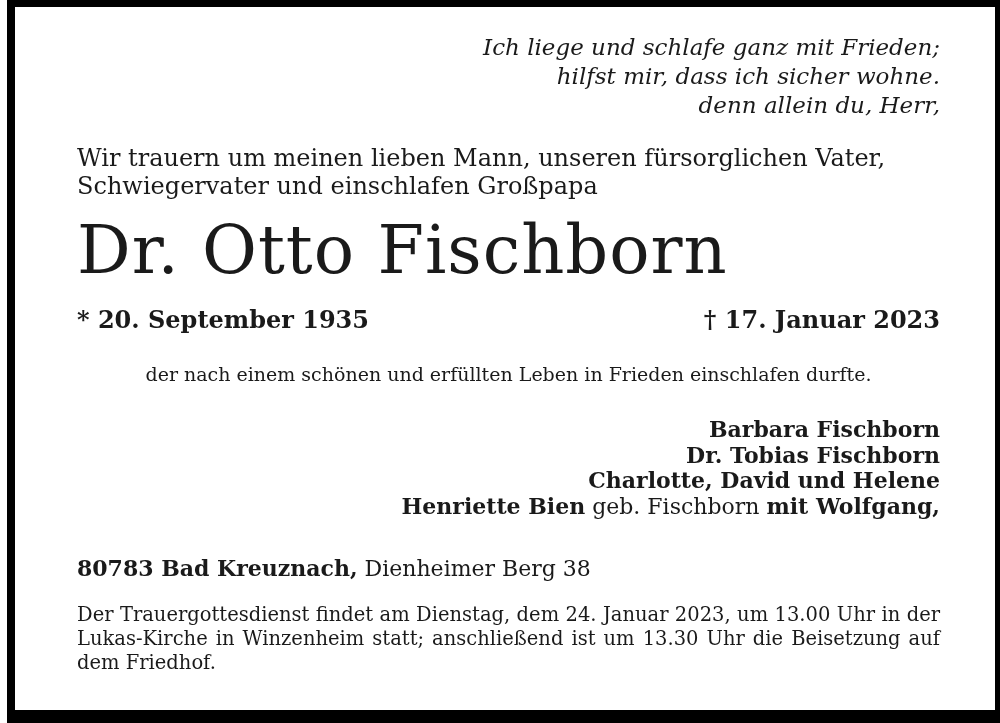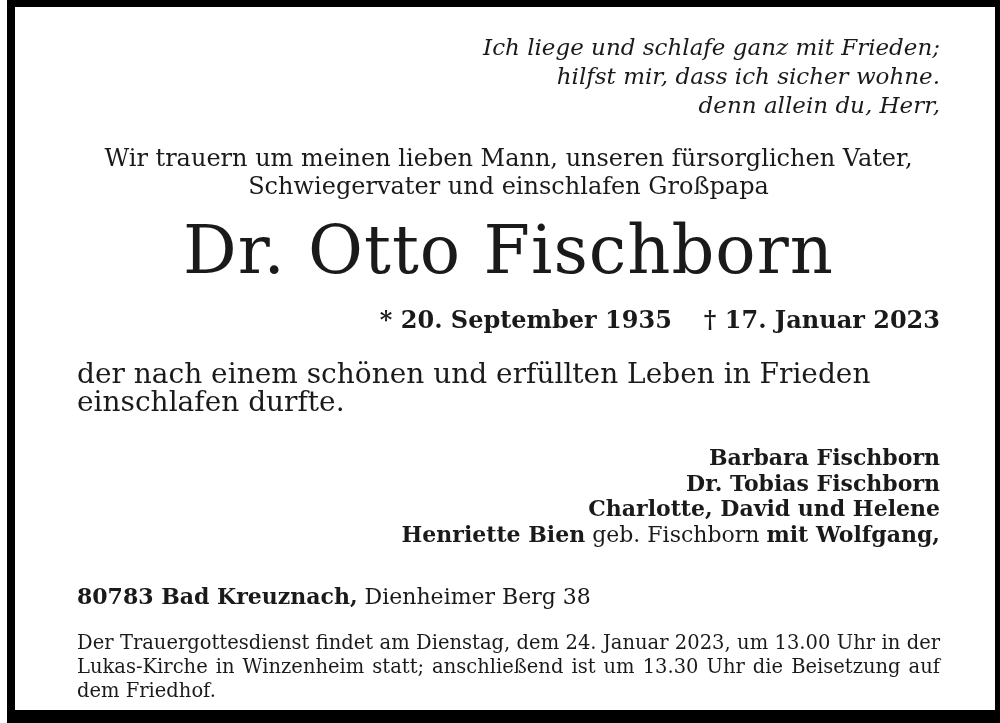--- a/index.html
+++ b/index.html
@@ -27,45 +27,44 @@
   .quote {
     margin-top: 26px;
     text-align: right;
     font-style: italic;
     font-size: 23px;
     line-height: 29px;
     font-weight: 500;
   }
   .intro {
     margin-top: 24px;
-    text-align: center;
     font-size: 24px;
     line-height: 28px;
   }
   .deceased-name {
     margin-top: 14px;
-    text-align: center;
     font-size: 67px;
     line-height: 72px;
     font-weight: 400;
     letter-spacing: 1px;
     white-space: nowrap;
   }
   .dates {
     margin-top: 20px;
     display: flex;
-    justify-content: flex-end;
+    justify-content: space-between;
     gap: 32px;
     font-weight: bold;
     font-size: 24px;
     line-height: 28px;
   }
   .peace-line {
     margin-top: 26px;
-    font-size: 28px;
+    text-align: center;
+    font-size: 19px;
     line-height: 28px;
   }
   .mourners {
     margin-top: 29px;
     text-align: right;
     font-size: 22px;
     line-height: 25.5px;
     font-weight: bold;
   }
   .mourners .regular { font-weight: normal; }

